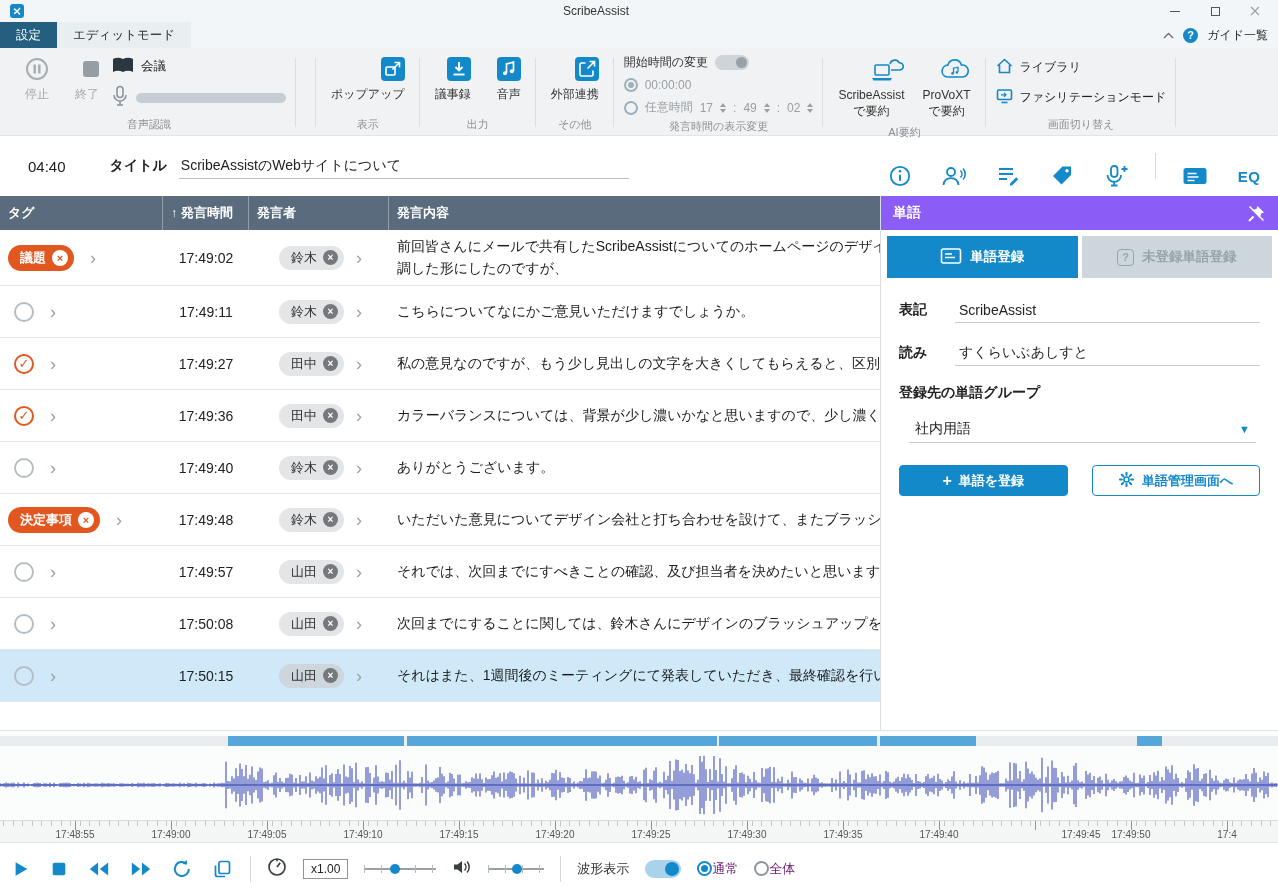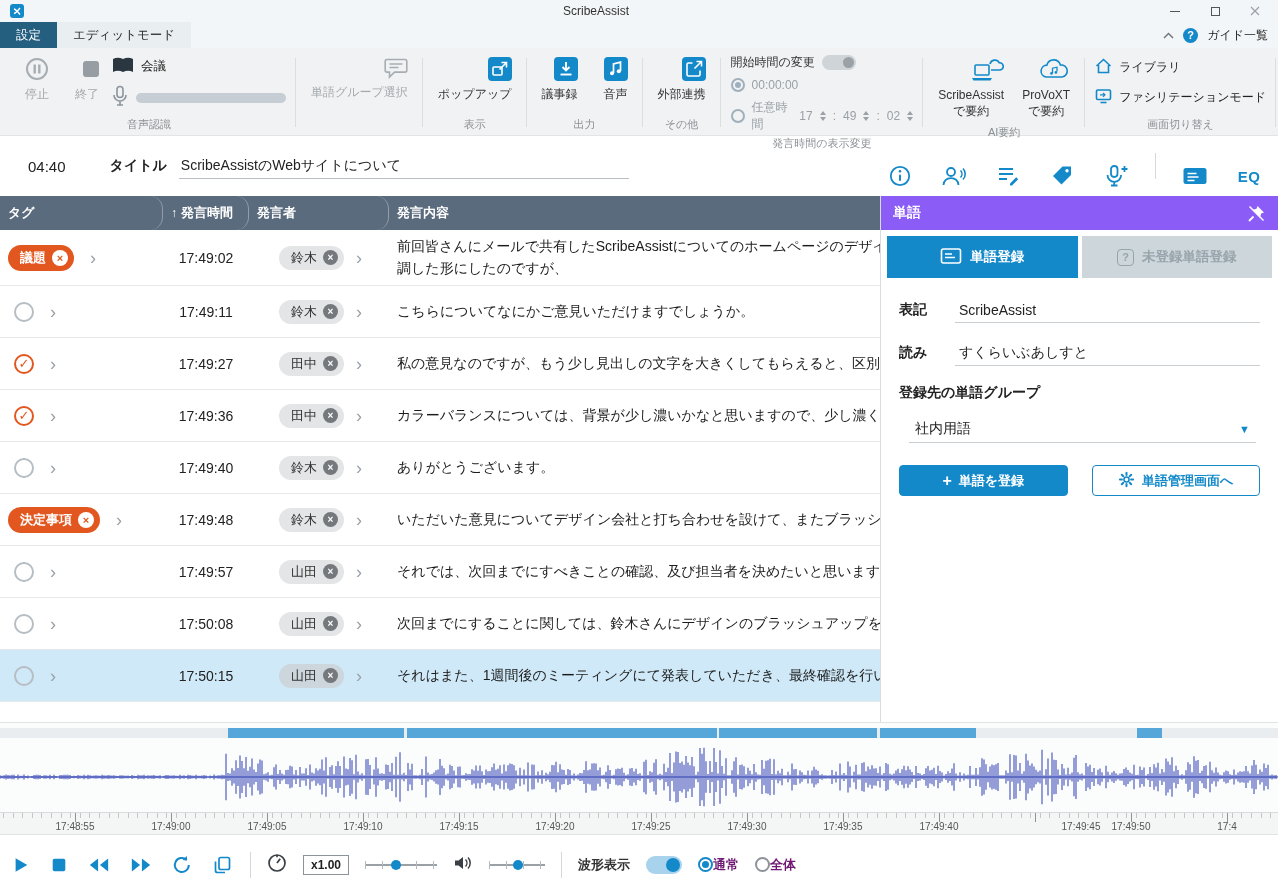--- a/index.html
+++ b/index.html
@@ -64,21 +64,21 @@
   .title-input { width:450px; border:none; border-bottom:1px solid #b9bfc4; font-size:14px; color:#222; background:transparent; padding:4px 2px; outline:none; font-family:inherit; }
   .tr-icons { margin-left:auto; display:flex; align-items:center; gap:24px; }
   .tico { display:flex; align-items:center; justify-content:center; width:30px; height:30px; cursor:pointer;margin-top:20px; }
   .tico.eq { font-size:15px; font-weight:bold; color:#1389ca; letter-spacing:0.5px; }
   .vsep { width:1px; height:26px; background:#d5d8da; }
 
   
   .content { flex:1; display:flex; min-height:0; background:#fff; }
   .table-area { flex:1; display:flex; flex-direction:column; min-width:0; }
   .thead { height:34px; background:#5a6b7d; display:grid; grid-template-columns:163px 86px 140px 1fr; align-items:stretch; flex:none; }
-  .th { display:flex; align-items:center; color:#fff; font-size:13px; font-weight:bold; padding:0 8px; border-right:1px solid rgba(255,255,255,.35); cursor:pointer; gap:4px;border-radius:13px; }
+  .th { display:flex; align-items:center; color:#fff; font-size:13px; font-weight:bold; padding:0 8px; border-right:1px solid rgba(255,255,255,.35); cursor:pointer; gap:4px; }
   .th:last-child { border-right:none; }
   .sort-arrow { font-size:12px; font-weight:bold; }
   .tbody { flex:1; overflow:hidden; background:#fff; }
   .trow { display:grid; grid-template-columns:163px 86px 140px 1fr; min-height:52px; border-bottom:1px solid #e6e8ea; background:#fff; }
   .trow.hl { background:#cfe9f8; }
   .cell { display:flex; align-items:center; }
   .tag-cell { padding-left:8px; gap:16px; }
   .time-cell { justify-content:center; font-size:14px; color:#222; }
   .speaker-cell { padding-left:30px; gap:12px; }
   .content-cell { flex-direction:column; align-items:flex-start; justify-content:center; padding:6px 4px 6px 8px; font-size:14px; color:#1c1c1c; line-height:1.55; overflow:hidden; }
@@ -119,21 +119,21 @@
   .segment { position:absolute; top:0; height:10px; background:#55a7da; }
   .waveform { flex:1; min-height:0; }
   .waveform svg { display:block; width:1278px; height:100%; }
   .ruler { height:22px; flex:none; background:#f4f5f5; border-top:1px solid #d9dcde; position:relative; }
   .ruler::before { content:""; position:absolute; inset:0;
     background-image:repeating-linear-gradient(90deg,#8d9499 0 1px,transparent 1px 96px),repeating-linear-gradient(90deg,#c2c7ca 0 1px,transparent 1px 9.6px);
     background-size:100% 9px,100% 5px; background-position:74.5px 0,2.5px 0; background-repeat:no-repeat; }
   .tlabel { position:absolute; top:8px; transform:translateX(-50%); font-size:10px; color:#555; white-space:nowrap; }
 
   
-  .playbar { height:60px; flex:none; background:#fff; border-top:1px solid #e0e3e5; display:flex; align-items:center; padding:16px 10px; gap:16px;font-weight:bold; }
+  .playbar { height:52px; flex:none; background:#fff; border-top:1px solid #e0e3e5; display:flex; align-items:center; padding:16px 10px; gap:16px; }
   .pbtn { background:none; border:none; padding:2px; cursor:pointer; display:flex; align-items:center; }
   .pb-sep { width:1px; height:26px; background:#d5d8da; }
   .speed-box { border:1px solid #8d9499; font-size:12px; color:#222; padding:2px 7px; background:#fff; }
   .slider { position:relative; height:16px; cursor:pointer; }
   .slider.speed { width:72px; }
   .slider.vol { width:56px; }
   .slider::before { content:""; position:absolute; left:0; right:0; top:7px; height:2px; background:#9aa0a5; }
   .slider::after { content:""; position:absolute; left:0; right:0; top:4px; height:8px;
     background:repeating-linear-gradient(90deg,#b5babe 0 1px,transparent 1px 17px); }
   .sdot { position:absolute; top:3px; width:10px; height:10px; border-radius:50%; background:#1389ca; z-index:2; }
@@ -224,31 +224,20 @@
                 </svg>
             </span>
             <span class="level-meter"></span>
           </div>
         </div>
       </div>
       <div class="glabel">音声認識</div>
     </div>
 
     <div class="rgroup">
-      <div class="ritems">
-        <div class="rbtn disabled">
-          <span class="ricon">
-            <svg width="24" height="22" viewBox="0 0 24 22">
-                <path d="M3 2.5h18a1.8 1.8 0 0 1 1.8 1.8v9a1.8 1.8 0 0 1-1.8 1.8H10.5L5.5 20v-4.9H3A1.8 1.8 0 0 1 1.2 13.3v-9A1.8 1.8 0 0 1 3 2.5z" stroke="#a6adb3" stroke-width="1.6" fill="none"></path>
-                <path d="M5.5 7h13M5.5 10.5h9" stroke="#a6adb3" stroke-width="1.4"></path>
-              </svg>
-          </span>
-          <span class="rlabel">単語グループ選択</span>
-        </div>
-      </div>
       <div class="glabel"></div>
     </div>
 
     <div class="rgroup">
       <div class="ritems">
         <div class="rbtn">
           <span class="ricon">
             <svg width="24" height="24" viewBox="0 0 24 24">
                 <rect width="24" height="24" rx="4" fill="#1389ca"></rect>
                 <rect x="5" y="10" width="9" height="8" rx="1" stroke="#fff" stroke-width="1.6" fill="none"></rect>

